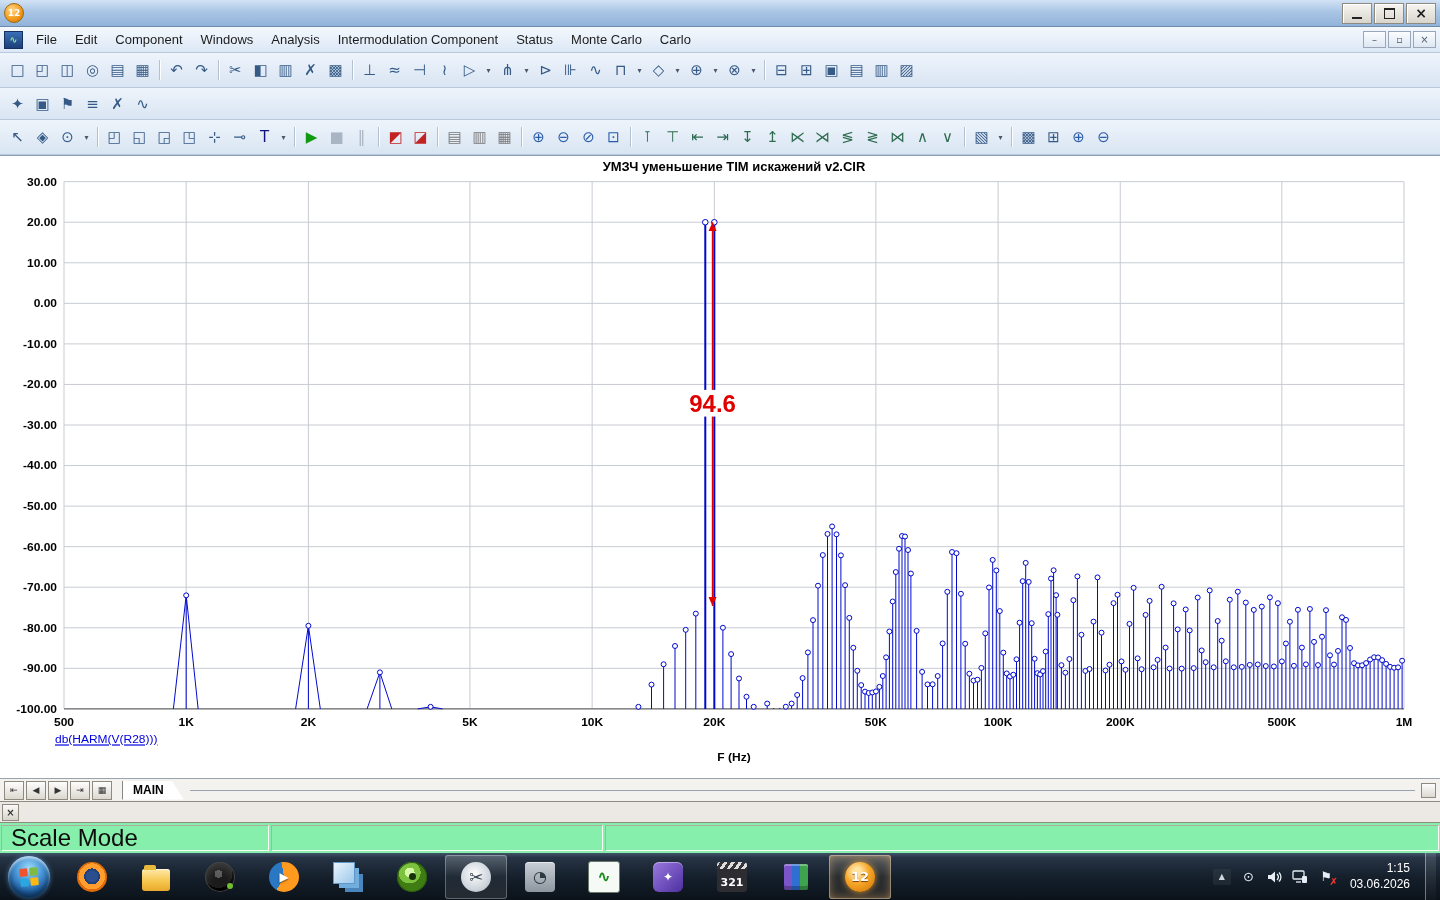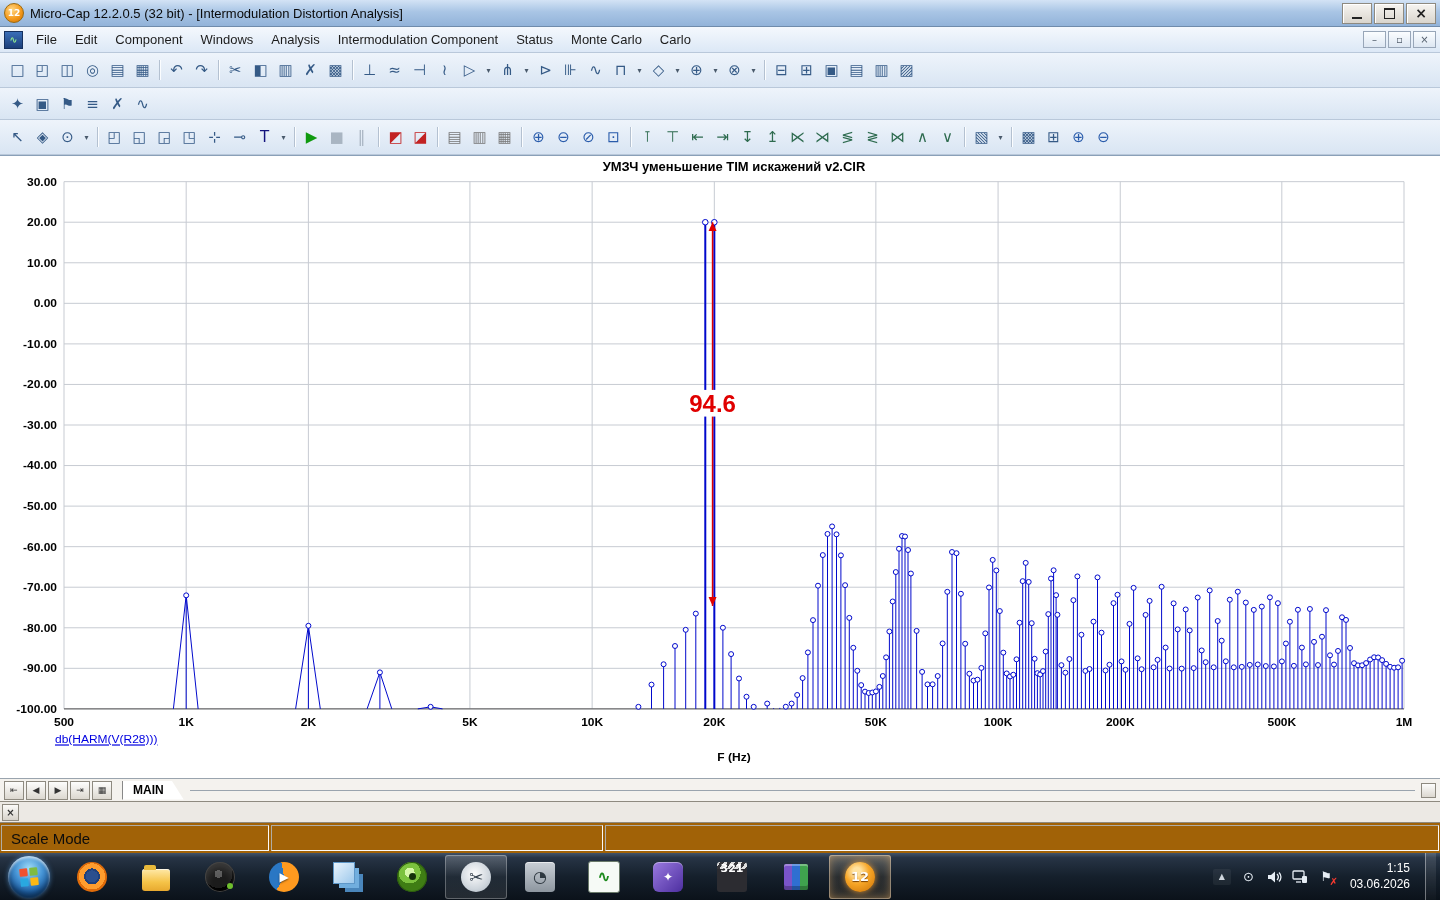--- a/index.html
+++ b/index.html
@@ -52,21 +52,21 @@
   .nav-btn{width:18px;height:17px;background:linear-gradient(#fdfdfc,#dcd8d0);border:1px solid #8e8a80;font:9px "DejaVu Sans",sans-serif;color:#333;display:flex;align-items:center;justify-content:center;margin-right:2px;flex:none;}
   .tab-main{margin-left:8px;position:relative;padding:2px 20px 3px 10px;font:bold 12px "Liberation Sans",sans-serif;background:#fff;border-left:1px solid #888;clip-path:polygon(0 0,calc(100% - 12px) 0,100% 100%,0 100%);flex:none;}
   .tab-line{flex:1;height:1px;background:#9aa4ae;margin:0 6px;}
   .tab-end{width:13px;height:13px;border:1px solid #8e8a80;background:linear-gradient(#fdfdfc,#dcd8d0);flex:none;}
 
   
   .panel-strip{height:20px;background:#ece9e4;border-top:1px solid #8e8a80;border-bottom:1px solid #8e8a80;display:flex;align-items:center;padding-left:2px;flex:none;}
   .strip-close{width:15px;height:15px;background:linear-gradient(#fbfaf8,#d8d4cc);border:1px solid #8e8a80;font:bold 10px "DejaVu Sans",sans-serif;color:#333;display:flex;align-items:center;justify-content:center;}
 
   
-  .statusbar{height:30px;background:#a16207;display:flex;align-items:stretch;font-size:15px;color:#0c0c0c;flex:none;}
+  .statusbar{height:30px;background:#86efac;display:flex;align-items:stretch;font-size:24px;color:#0c0c0c;flex:none;}
   .status-cell{border:1px solid;border-color:#b0aca4 #fbfaf8 #fbfaf8 #b0aca4;margin:2px 1px;padding:0 9px;display:flex;align-items:center;white-space:nowrap;overflow:hidden;}
   .sc1{width:248px;}.sc2{width:680px;}.sc3{width:312px;}.sc4{flex:1;}
 
   
   .taskbar{height:47px;background:linear-gradient(180deg,#41536a 0%,#273445 10%,#15202c 50%,#0b121a 100%);display:flex;align-items:center;flex:none;}
   .start-orb{width:42px;height:42px;margin:0 10px 0 8px;border-radius:50%;background:radial-gradient(circle at 50% 30%,#9fdcf9 0%,#4795d6 38%,#1c5da2 68%,#0d3e74 100%);box-shadow:inset 0 2px 3px rgba(255,255,255,.7),inset 0 -4px 6px rgba(0,0,0,.5),0 0 5px rgba(90,160,230,.6);display:flex;align-items:center;justify-content:center;flex:none;}
   .flag{display:grid;grid-template:8px 8px / 8px 8px;gap:2px;transform:rotate(-6deg);}
   .flag i{border-radius:1px;display:block;}
   .fp1{background:#f0512e;}.fp2{background:#7fbb42;}.fp3{background:#29a8e0;}.fp4{background:#fdb813;}
   .task-apps{display:flex;align-items:center;height:100%;}
@@ -80,39 +80,38 @@
   .ic-spider-player{border-radius:50%;background:radial-gradient(circle at 45% 40%,#5a5a5a 0 4px,#1b1b1b 4px 14px,#000 14px);box-shadow:inset 0 0 0 1px #444,inset 0 6px 8px rgba(255,255,255,.15);}
   .ic-spider-player::after{content:"";position:absolute;width:6px;height:6px;border-radius:50%;background:#6fbf2e;bottom:3px;right:2px;}
   .ic-media-player{border-radius:50%;background:conic-gradient(from 210deg,#2a77c4 0 140deg,#ff9a1f 140deg 360deg);color:#fff;font-size:12px;text-shadow:0 1px 2px rgba(0,0,0,.6);}
   .ic-documents-stack{width:20px;height:20px;margin:-8px 8px 0 0;background:linear-gradient(135deg,#eaf4fc,#9cc8ec);border:1px solid #5e97c8;box-shadow:5px 5px 0 -1px #71aede,10px 10px 0 -2px #4a86bb;}
   .ic-green-orb-tool{border-radius:50%;background:radial-gradient(circle at 42% 35%,#d6f7a8 0 5px,#7cc23e 5px 11px,#3f7d14 11px 15px);box-shadow:inset 0 0 0 1px #2c5c0e;}
   .ic-green-orb-tool::after{content:"";position:absolute;width:7px;height:7px;border-radius:50%;background:#16320b;}
   .ic-snipping-tool{border-radius:50%;background:radial-gradient(circle at 45% 40%,#fdfdfd,#cfd6dd 60%,#a8b2bc);color:#35414d;font-size:17px;}
   .ic-meter-tool{border-radius:4px;background:linear-gradient(180deg,#c9cfd6,#8d969f);color:#2e3840;box-shadow:inset 0 1px 0 rgba(255,255,255,.6);}
   .ic-oscilloscope-tool{background:#f6faf6;border:1px solid #6a7a6a;border-radius:3px;color:#1d8a1d;font-weight:bold;}
   .ic-media-converter{border-radius:6px;background:linear-gradient(135deg,#9a7ae0,#4d2fa0);color:#fff;font-size:12px;box-shadow:inset 0 1px 0 rgba(255,255,255,.4);}
-  .ic-movie-maker{border-radius:3px;background:linear-gradient(180deg,rgba(0,0,0,0) 0 7px,#2c2c31 7px 100%),repeating-linear-gradient(-55deg,#35353a 0 3px,#dedede 3px 6px);color:#fff;font:bold 11px "DejaVu Sans",sans-serif;align-items:flex-start;justify-content:center;padding-bottom:3px;box-sizing:border-box;}
+  .ic-movie-maker{border-radius:3px;background:linear-gradient(180deg,rgba(0,0,0,0) 0 7px,#2c2c31 7px 100%),repeating-linear-gradient(-55deg,#35353a 0 3px,#dedede 3px 6px);color:#fff;font:bold 11px "DejaVu Sans",sans-serif;align-items:flex-end;justify-content:center;padding-bottom:3px;box-sizing:border-box;}
   .ic-winrar{width:24px;height:26px;background:linear-gradient(90deg,#7a54c9 0 8px,#2f6fd1 8px 16px,#3fa24e 16px 24px);border-radius:2px;box-shadow:inset 0 -4px 0 rgba(0,0,0,.25),inset 0 2px 0 rgba(255,255,255,.3);}
   .ic-micro-cap{border-radius:50%;background:radial-gradient(circle at 40% 32%,#ffe2a0 0 4px,#f7a627 45%,#c96f04);color:#fff;font:bold 13px "DejaVu Sans",sans-serif;text-shadow:0 1px 1px #7a4000;box-shadow:0 0 6px rgba(255,170,60,.8);}
 
   .tray{margin-left:auto;display:flex;align-items:center;gap:9px;padding-right:4px;color:#e8eef5;height:100%;}
   .tray-up{width:18px;height:16px;font:8px "DejaVu Sans",sans-serif;color:#cfd6dd;display:flex;align-items:center;justify-content:center;border-radius:2px;background:rgba(255,255,255,.06);}
   .tray-ic{width:17px;height:17px;display:flex;align-items:center;justify-content:center;font:13px "DejaVu Sans",sans-serif;color:#e6edf4;position:relative;}
   .redx{position:absolute;right:-3px;bottom:-2px;color:#ff3b30;font:bold 10px "DejaVu Sans",sans-serif;}
   .clock{text-align:right;font-size:12px;line-height:1.3;color:#fff;padding:0 6px;white-space:nowrap;}
   .show-desktop{width:10px;height:47px;border-left:1px solid rgba(255,255,255,.4);background:linear-gradient(180deg,rgba(255,255,255,.12),rgba(255,255,255,.02));}
 </style>
 </head>
 <body>
 
 <div class="titlebar">
   <div class="app-ico">
       <span>12</span>
     </div>
-  <div class="titletext">Micro-Cap 12.2.0.5 (32 bit) - [Intermodulation Distortion Analysis]</div>
   <div class="winbtns">
     <div class="winbtn">
         <div class="g-min"></div>
       </div>
     <div class="winbtn">
         <div class="g-max"></div>
       </div>
     <div class="winbtn">
         <span class="g-x">×</span>
       </div>

